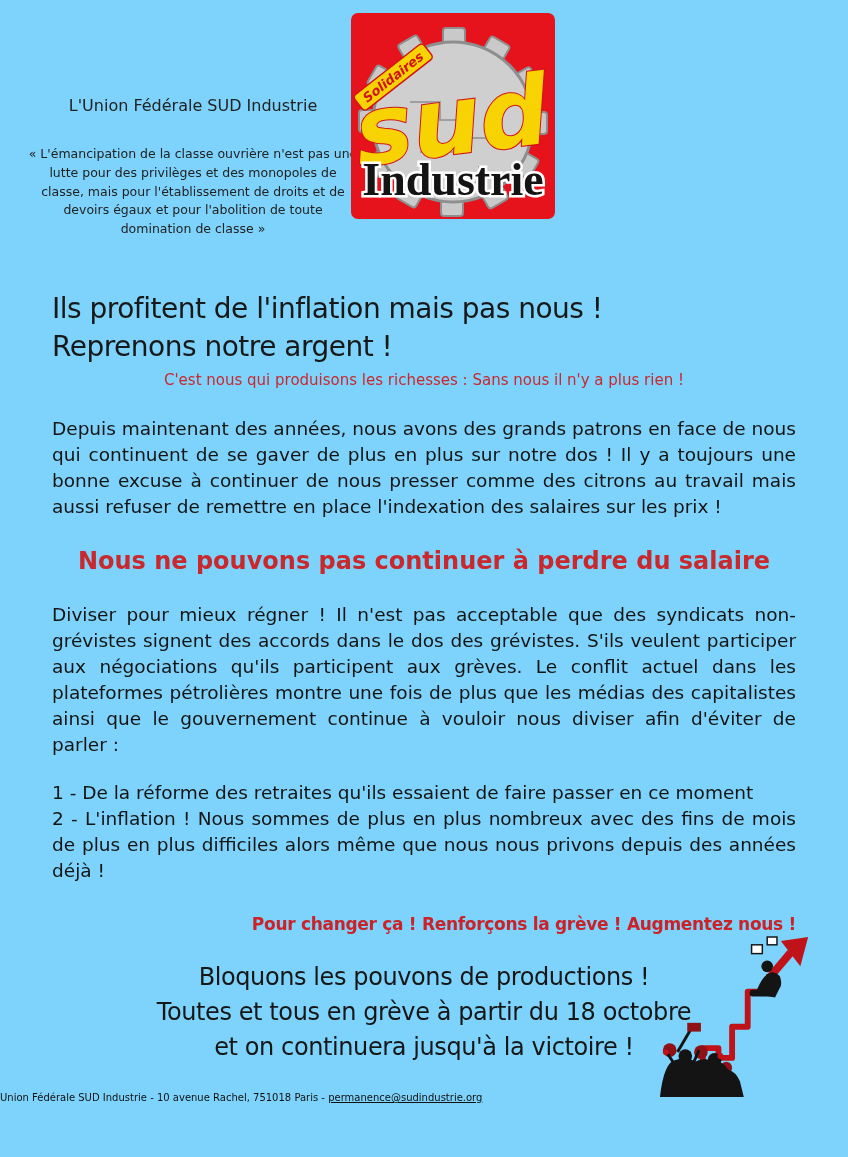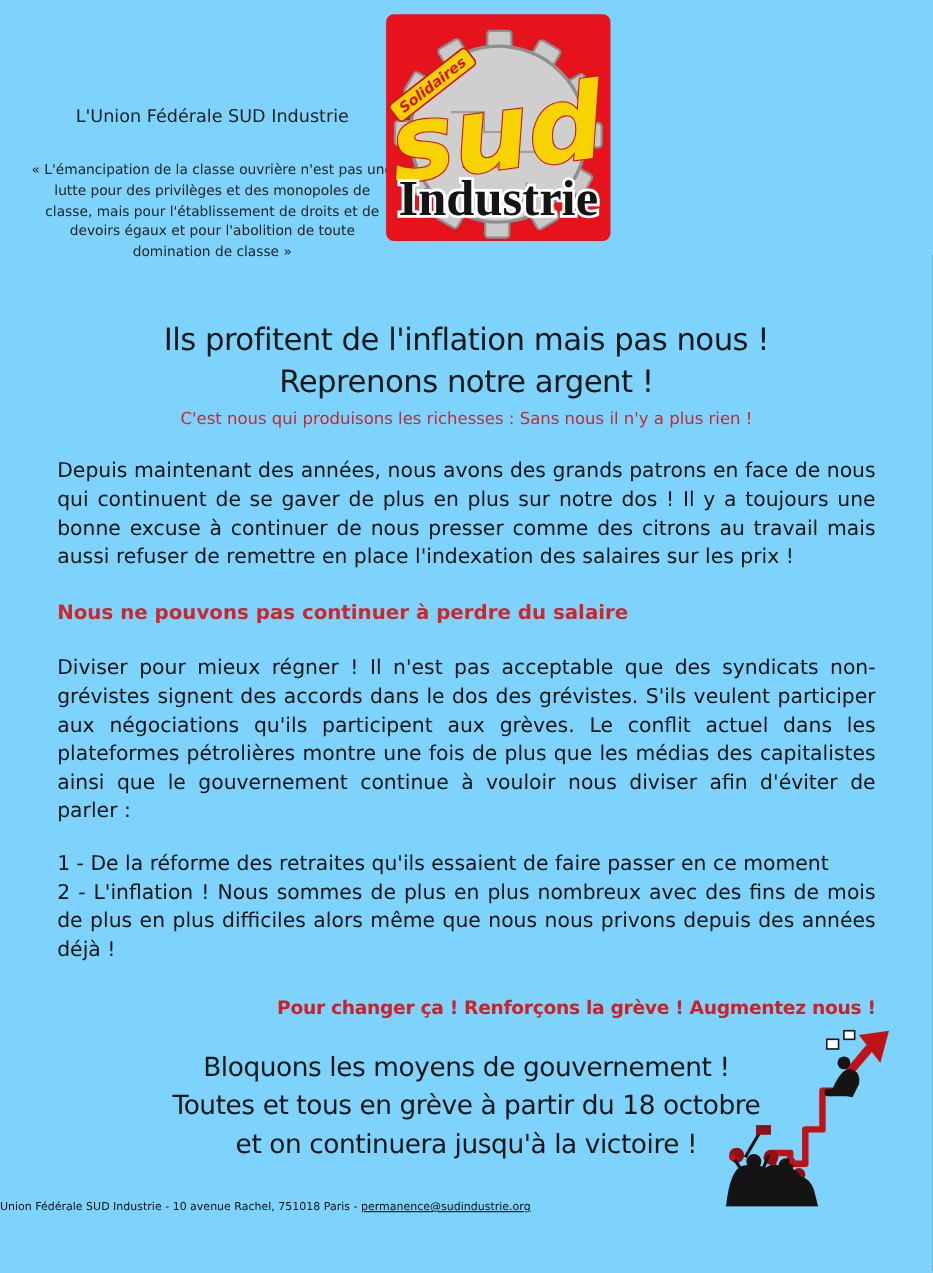--- a/index.html
+++ b/index.html
@@ -14,24 +14,24 @@
     overflow:hidden;
   }
   
   .header { position:absolute; top:0; left:0; right:0; height:245px; }
   .org-block { position:absolute; left:28px; top:96px; width:330px; text-align:center; }
   .org-name { font-size:16px; color:#222; }
   .quote { margin-top:30px; font-size:12.5px; line-height:1.5; color:#222; }
   .logo-wrap { position:absolute; left:350px; top:12px; width:206px; height:208px; }
   
   .content { position:absolute; top:290px; left:52px; right:52px; }
-  .title { text-align:center; font-size:28px; line-height:1.35; color:#181818; letter-spacing:-0.5px; }
+  .title { font-size:28px; line-height:1.35; color:#181818; letter-spacing:-0.5px; }
   .subtitle { text-align:center; font-size:15px; font-weight:normal; color:#c9282d; margin-top:5px; }
   .body-par { margin-top:27px; font-size:18.5px; line-height:26px; text-align:justify; color:#141414; }
-  .red-line { margin-top:27px; text-align:left; font-size:18px; font-weight:bold; color:#c9282d; }
+  .red-line { margin-top:27px; text-align:center; font-size:24px; font-weight:bold; color:#c9282d; }
   .list-block { margin-top:22px; font-size:18.5px; line-height:26px; text-align:justify; color:#141414; }
   .red-big { margin-top:30px; text-align:right; font-size:17px; font-weight:bold; color:#cc2127; letter-spacing:-0.3px; }
   .cta-block { margin-top:26px; text-align:center; font-size:24px; line-height:35px; color:#161616; letter-spacing:-0.4px; }
   
   .footer { position:absolute; left:0; right:0; top:1092px; 
             font-size:10px; font-weight:normal; color:#111; }
   .footer a { color:#111; text-decoration:underline; }
   
   .illustration { position:absolute; left:658px; top:935px; width:156px; height:162px; }
 </style>
@@ -121,21 +121,21 @@
     <p class="body-par">Diviser pour mieux régner ! Il n'est pas acceptable que des syndicats non-grévistes signent des accords dans le dos des grévistes. S'ils veulent participer aux négociations qu'ils participent aux grèves. Le conflit actuel dans les plateformes pétrolières montre une fois de plus que les médias des capitalistes ainsi que le gouvernement continue à vouloir nous diviser afin d'éviter de parler :</p>
 
     <div class="list-block">
       <div>1 - De la réforme des retraites qu'ils essaient de faire passer en ce moment</div>
       <div>2 - L'inflation ! Nous sommes de plus en plus nombreux avec des fins de mois de plus en plus difficiles alors même que nous nous privons depuis des années déjà !</div>
     </div>
 
     <div class="red-big">Pour changer ça ! Renforçons la grève ! Augmentez nous !</div>
 
     <div class="cta-block">
-      <div>Bloquons les moyens de gouvernement !</div>
+      <div>Bloquons les pouvons de productions !</div>
       <div>Toutes et tous en grève à partir du 18 octobre</div>
       <div>et on continuera jusqu'à la victoire !</div>
     </div>
   </div>
 
   <div class="illustration">
     <svg width="156" height="162" viewBox="0 0 160 166">
 
       <g>
         <polyline points="4,160 28,160 28,138 46,138 46,116 62,116 62,126 76,126 76,94 92,94 92,58 114,58 114,40" fill="none" stroke="#c01319" stroke-width="6" stroke-linejoin="round"></polyline>

